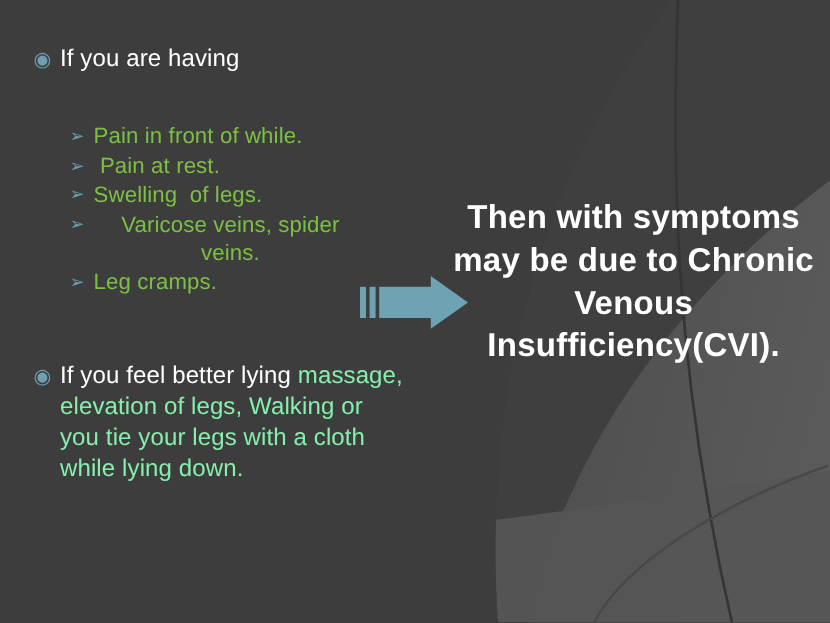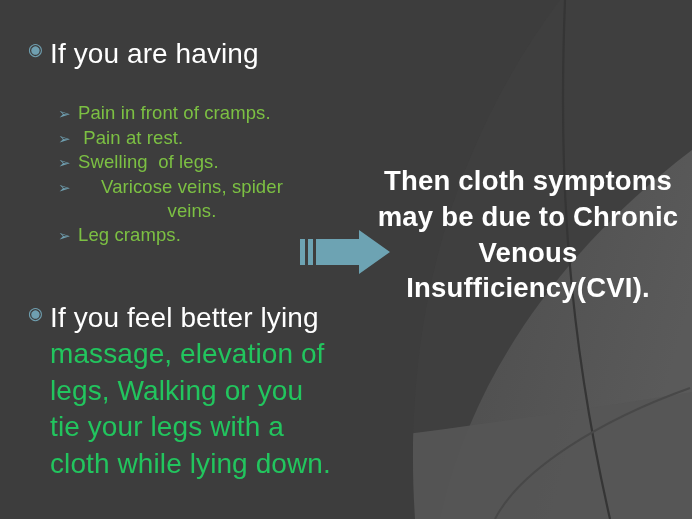--- a/index.html
+++ b/index.html
@@ -38,26 +38,26 @@
   .l1-bullet {
     flex: 0 0 auto;
     width: 22px;
     font-size: 17px;
     line-height: 1;
     color: #6f9fb0;
     padding-top: 5px;
     text-align: left;
   }
   .l1-text {
-    font-size: 28px;
+    font-size: 20px;
     line-height: 1.30;
     color: #ffffff;
     letter-spacing: 0.1px;
   }
-  .l1-text .green { color: #22c55e; margin-top: 28px; }
+  .l1-text .green { color: #86efac; margin-top: 28px; }
 
   .sub-list {
     position: absolute;
     left: 58px;
     top: 101px;
     width: 270px;
   }
   .sub-item {
     display: flex;
     align-items: flex-start;
@@ -135,21 +135,21 @@
 
     <div class="l1-item" style="left:28px; top:36px; width:300px;">
       <span class="l1-bullet">◉</span>
       <span class="l1-text">If you are having</span>
     </div>
 
     <div class="sub-list">
 
       <div class="sub-item">
         <span class="sub-bullet">➢</span>
-        <span class="sub-text">Pain in front of cramps.</span>
+        <span class="sub-text">Pain in front of while.</span>
       </div>
 
       <div class="sub-item">
         <span class="sub-bullet">➢</span>
         <span class="sub-text"> Pain at rest.</span>
       </div>
 
       <div class="sub-item">
         <span class="sub-bullet">➢</span>
         <span class="sub-text">Swelling  of legs.</span>
@@ -175,15 +175,15 @@
   </div>
 
   <div class="arrow-graphic">
     <svg viewBox="0 0 94 58" xmlns="http://www.w3.org/2000/svg">
       <rect x="1" y="11" width="5" height="26" fill="#6da3b3"></rect>
       <rect x="9" y="11" width="5" height="26" fill="#6da3b3"></rect>
       <path d="M17 11 L 60 11 L 60 2 L 91 24 L 60 46 L 60 37 L 17 37 Z" fill="#6da3b3"></path>
     </svg>
   </div>
 
-  <div class="right-head">Then cloth symptoms may be due to Chronic Venous Insufficiency(CVI).</div>
+  <div class="right-head">Then with symptoms may be due to Chronic Venous Insufficiency(CVI).</div>
 
 </div>
 
 </body></html>

